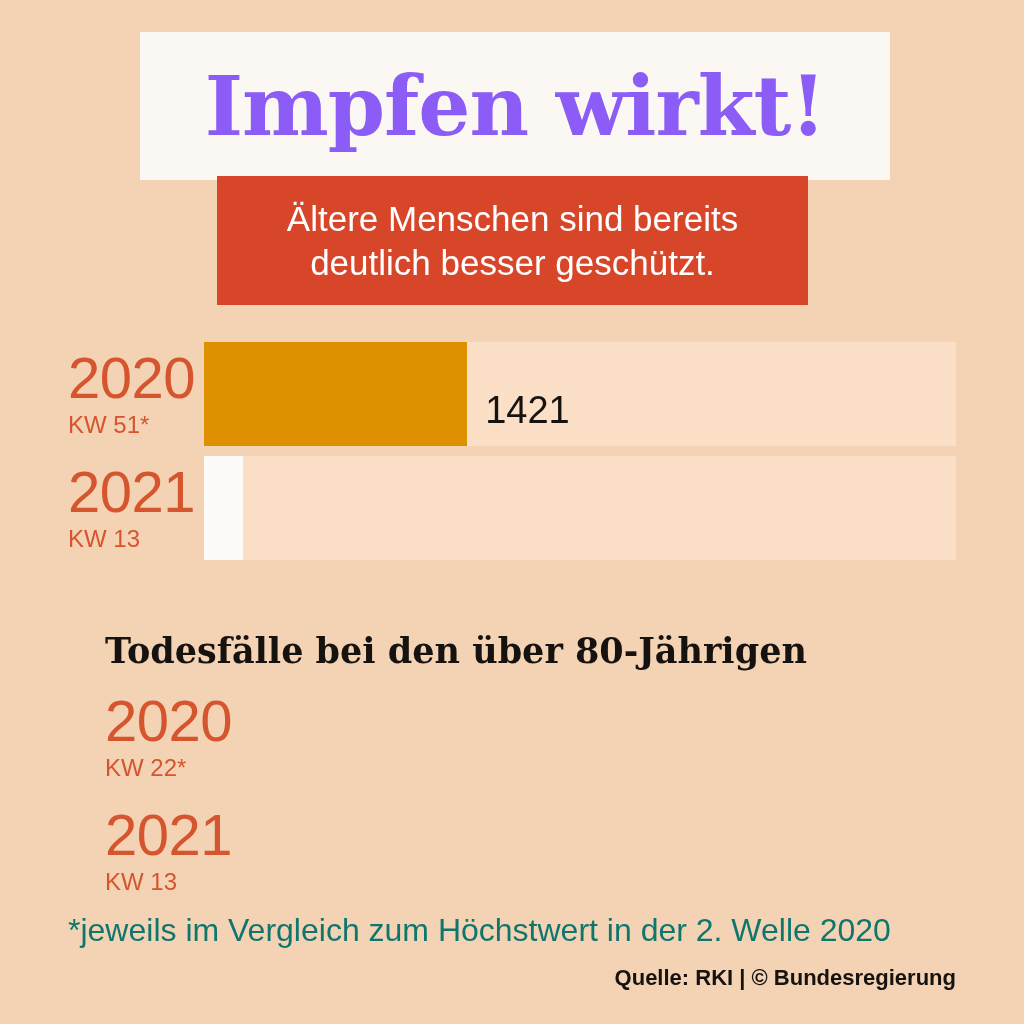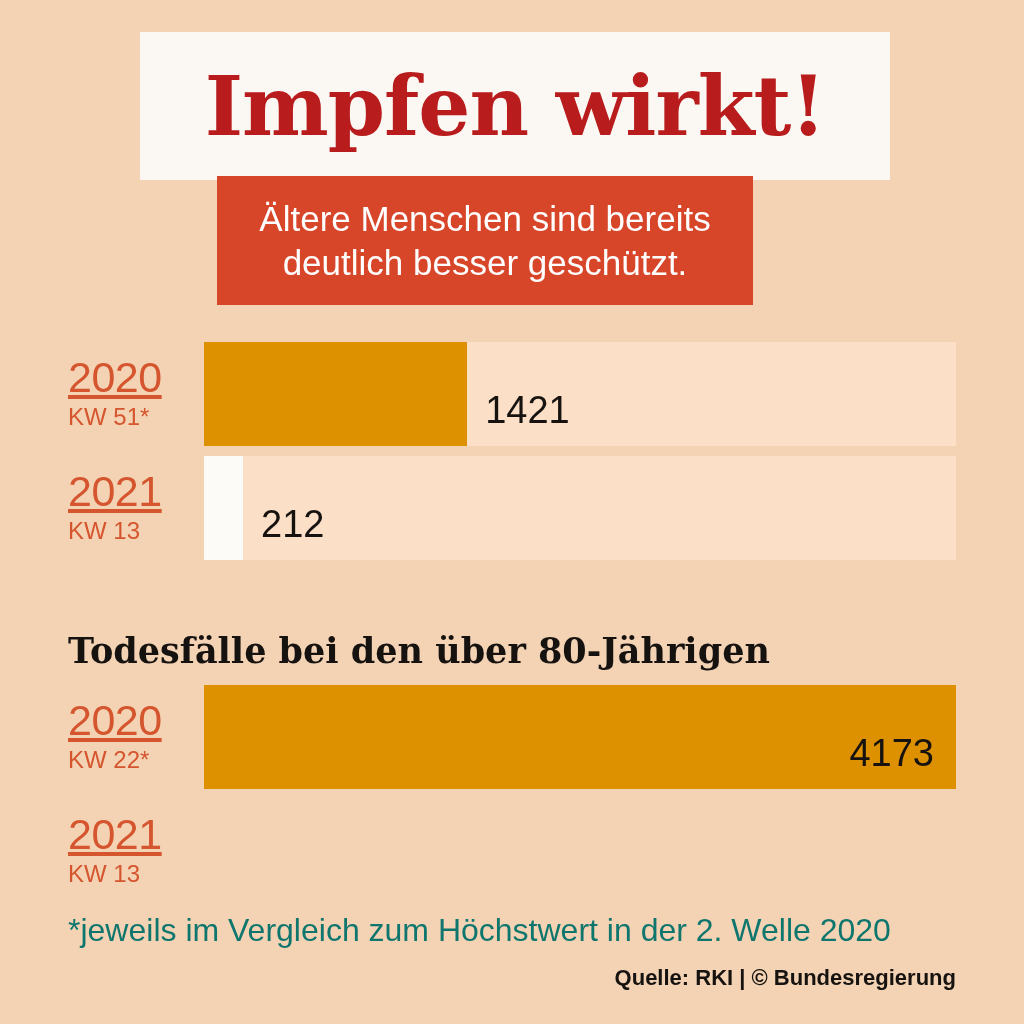--- a/index.html
+++ b/index.html
@@ -30,29 +30,29 @@
     background: #fbf7f2;
     display: flex;
     align-items: center;
     justify-content: center;
   }
   .title-text {
     font-family: "DejaVu Serif", "Liberation Serif", serif;
     font-weight: bold;
     font-size: 82px;
     line-height: 1;
-    color: #b91c1c;
+    color: #8b5cf6;
     letter-spacing: -1px;
     white-space: nowrap;
   }
   .subtitle-band {
     position: absolute;
     left: 217px;
     top: 176px;
-    width: 536px;
+    width: 591px;
     height: 129px;
     background: #d8462a;
     display: flex;
     flex-direction: column;
     justify-content: center;
   }
   .subtitle-line {
     color: #ffffff;
     font-size: 35px;
     line-height: 1.25;
@@ -85,25 +85,24 @@
     top: 0;
     width: 136px;
     height: 104px;
     display: flex;
     flex-direction: column;
     justify-content: center;
     align-items: flex-start;
     color: #d4552e;
   }
   .row-year {
-    font-size: 43px;
+    font-size: 58px;
     line-height: 1;
     font-weight: normal;
     letter-spacing: -0.5px;
-    text-decoration: underline;
   }
   .row-week {
     font-size: 24px;
     line-height: 1.2;
     margin-top: 4px;
   }
   .track {
     position: absolute;
     left: 136px;
     top: 0;
@@ -178,37 +177,32 @@
       </div>
     </div>
 
     <div class="row">
       <div class="row-label">
         <span class="row-year">2021</span>
         <span class="row-week">KW 13</span>
       </div>
       <div class="track">
         <div class="bar light" style="width:5.2%;"></div>
-        <div class="bar-value outside" style="left:5.2%;">212</div>
-      </div>
-    </div>
-  </div>
-
-  <div class="section" style="top:630px;">
+      </div>
+    </div>
+  </div>
+
+  <div class="section" style="top:630px;margin-left:37px;">
     <h2 class="section-heading">Todesfälle bei den über 80-Jährigen</h2>
 
     <div class="row">
       <div class="row-label">
         <span class="row-year">2020</span>
         <span class="row-week">KW 22*</span>
       </div>
-      <div class="track">
-        <div class="bar orange" style="width:100%;"></div>
-        <div class="bar-value inside-right" style="left:0; right:0;">4173</div>
-      </div>
     </div>
 
     <div class="row">
       <div class="row-label">
         <span class="row-year">2021</span>
         <span class="row-week">KW 13</span>
       </div>
     </div>
   </div>
 

